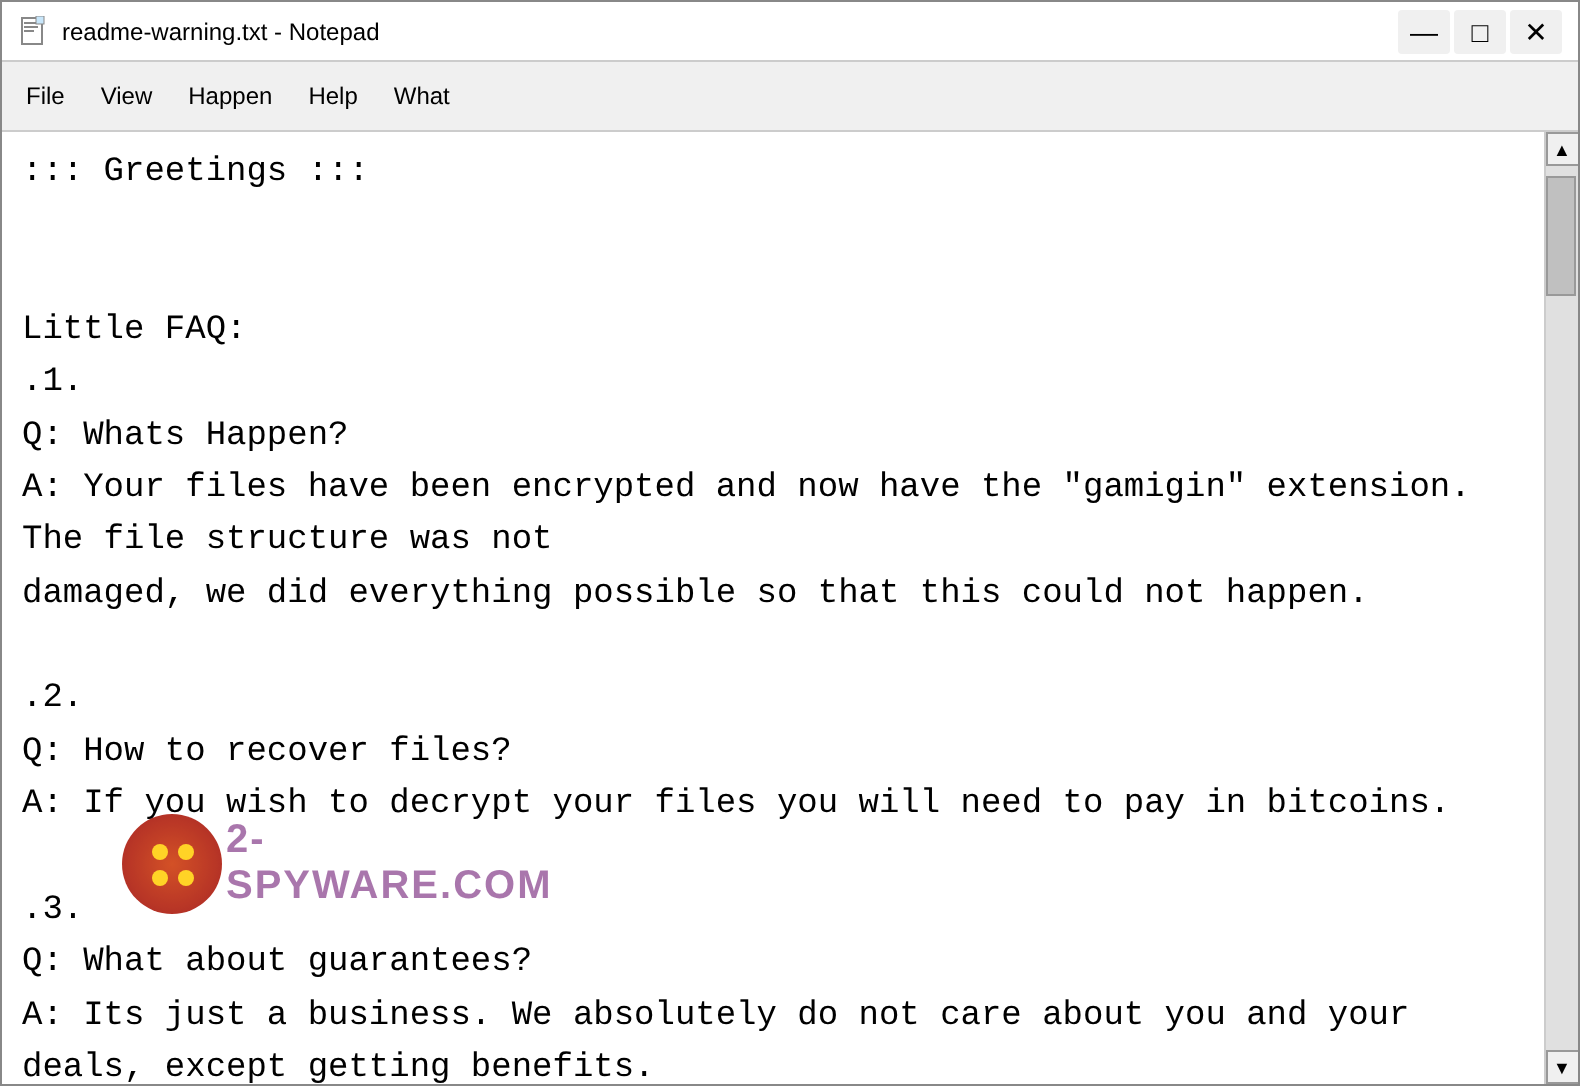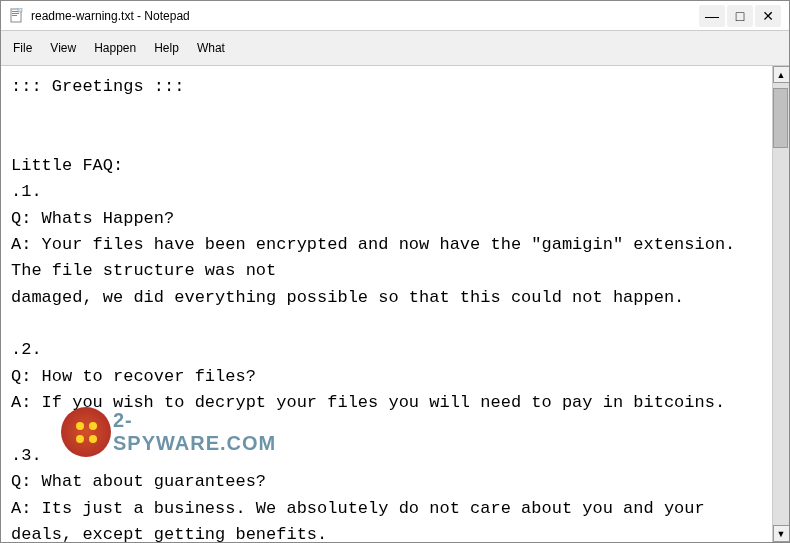--- a/index.html
+++ b/index.html
@@ -191,21 +191,21 @@
       top: 0;
       display: flex;
       align-items: center;
       height: 60px;
     }
 
     .watermark-text {
       font-family: Arial, sans-serif;
       font-size: 20px;
       font-weight: bold;
-      color: #0c4a6e;
+      color: #701a75;
       letter-spacing: 1px;
       text-transform: uppercase;
       opacity: 0.7;
     }
 
     .content-wrapper {
       position: relative;
       flex: 1;
       display: flex;
       overflow: hidden;

